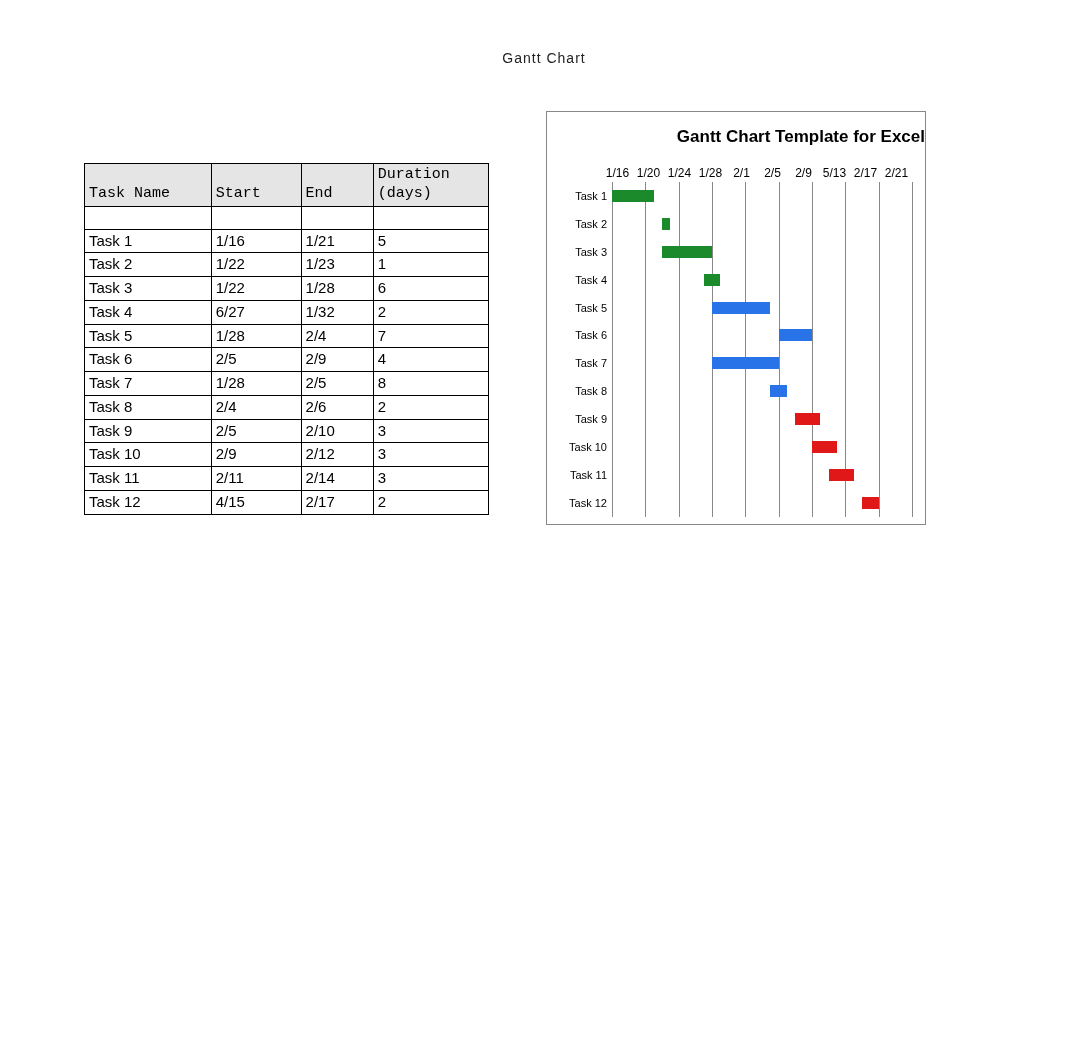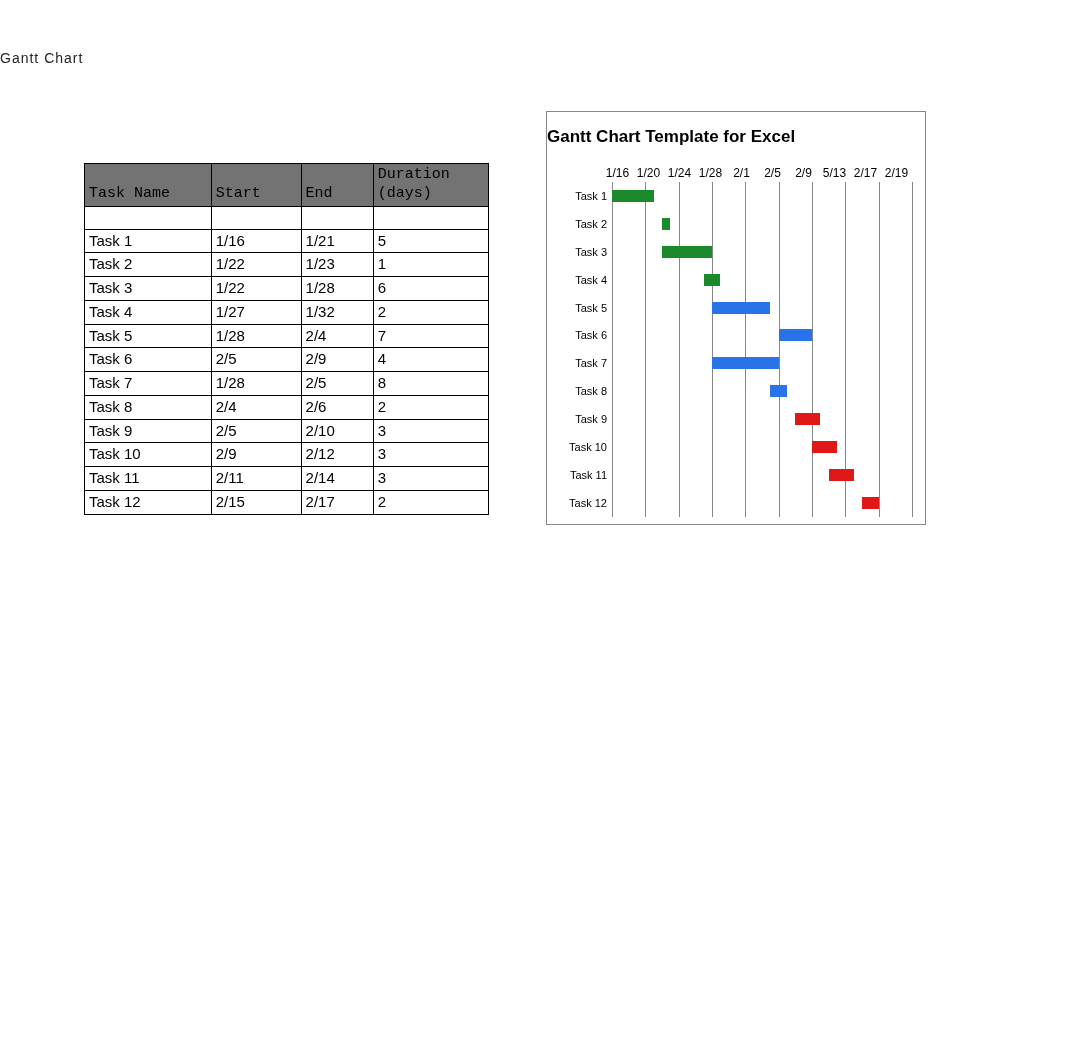--- a/index.html
+++ b/index.html
@@ -16,20 +16,21 @@
   .page {
     position: relative;
     width: 1088px;
     height: 1046px;
   }
   .page-title {
     position: absolute;
     top: 50px;
     left: 0;
     width: 1088px;
+    text-align: center;
     font-family: "Segoe UI", Tahoma, sans-serif;
     font-size: 14px;
     letter-spacing: 1px;
     color: #222;
   }
 
   
   .tbl {
     position: absolute;
     top: 163px;
@@ -39,21 +40,21 @@
     font-size: 15px;
   }
   .tbl th, .tbl td {
     border: 1px solid #000;
     padding: 2px 4px;
     text-align: left;
     font-weight: normal;
     line-height: 1.25;
   }
   .tbl th {
-    background: #737373;
+    background: #e5e5e5;
     font-family: "Courier New", monospace;
     font-size: 15px;
     vertical-align: bottom;
     height: 34px;
   }
   .tbl td {
     background: #ffffff;
     font-family: Arial, sans-serif;
     height: 18px;
   }
@@ -71,21 +72,21 @@
     height: 414px;
     border: 1px solid #888;
     background: #ffffff;
     box-sizing: border-box;
   }
   .gantt-title {
     position: absolute;
     top: 15px;
     left: 0;
     width: 100%;
-    text-align: left;
+    text-align: right;
     font-weight: bold;
     font-size: 17px;
     line-height: 1.2;
   }
   .gantt-axis-labels {
     position: absolute;
     top: 54px;
     left: 55px;
     width: 310px;
     display: flex;
@@ -170,21 +171,21 @@
           <td>1</td>
         </tr>
         <tr>
           <td>Task 3</td>
           <td>1/22</td>
           <td>1/28</td>
           <td>6</td>
         </tr>
         <tr>
           <td>Task 4</td>
-          <td>1/27</td>
+          <td>6/27</td>
           <td>1/32</td>
           <td>2</td>
         </tr>
         <tr>
           <td>Task 5</td>
           <td>1/28</td>
           <td>2/4</td>
           <td>7</td>
         </tr>
         <tr>
@@ -218,40 +219,40 @@
           <td>3</td>
         </tr>
         <tr>
           <td>Task 11</td>
           <td>2/11</td>
           <td>2/14</td>
           <td>3</td>
         </tr>
         <tr>
           <td>Task 12</td>
-          <td>2/15</td>
+          <td>4/15</td>
           <td>2/17</td>
           <td>2</td>
         </tr>
       </tbody>
 </table>
 
 <div class="gantt">
   <div class="gantt-title">Gantt Chart Template for Excel</div>
   <div class="gantt-axis-labels" id="gantt-axis">
         <span>1/16</span>
         <span>1/20</span>
         <span>1/24</span>
         <span>1/28</span>
         <span>2/1</span>
         <span>2/5</span>
         <span>2/9</span>
         <span>5/13</span>
         <span>2/17</span>
-        <span>2/19</span>
+        <span>2/21</span>
       </div>
   <div class="gantt-plot" id="gantt-plot">
         <div class="gantt-grid" style="left: 0px;"></div>
         <div class="gantt-grid" style="left: 33.3333px;"></div>
         <div class="gantt-grid" style="left: 66.6667px;"></div>
         <div class="gantt-grid" style="left: 100px;"></div>
         <div class="gantt-grid" style="left: 133.333px;"></div>
         <div class="gantt-grid" style="left: 166.667px;"></div>
         <div class="gantt-grid" style="left: 200px;"></div>
         <div class="gantt-grid" style="left: 233.333px;"></div>

